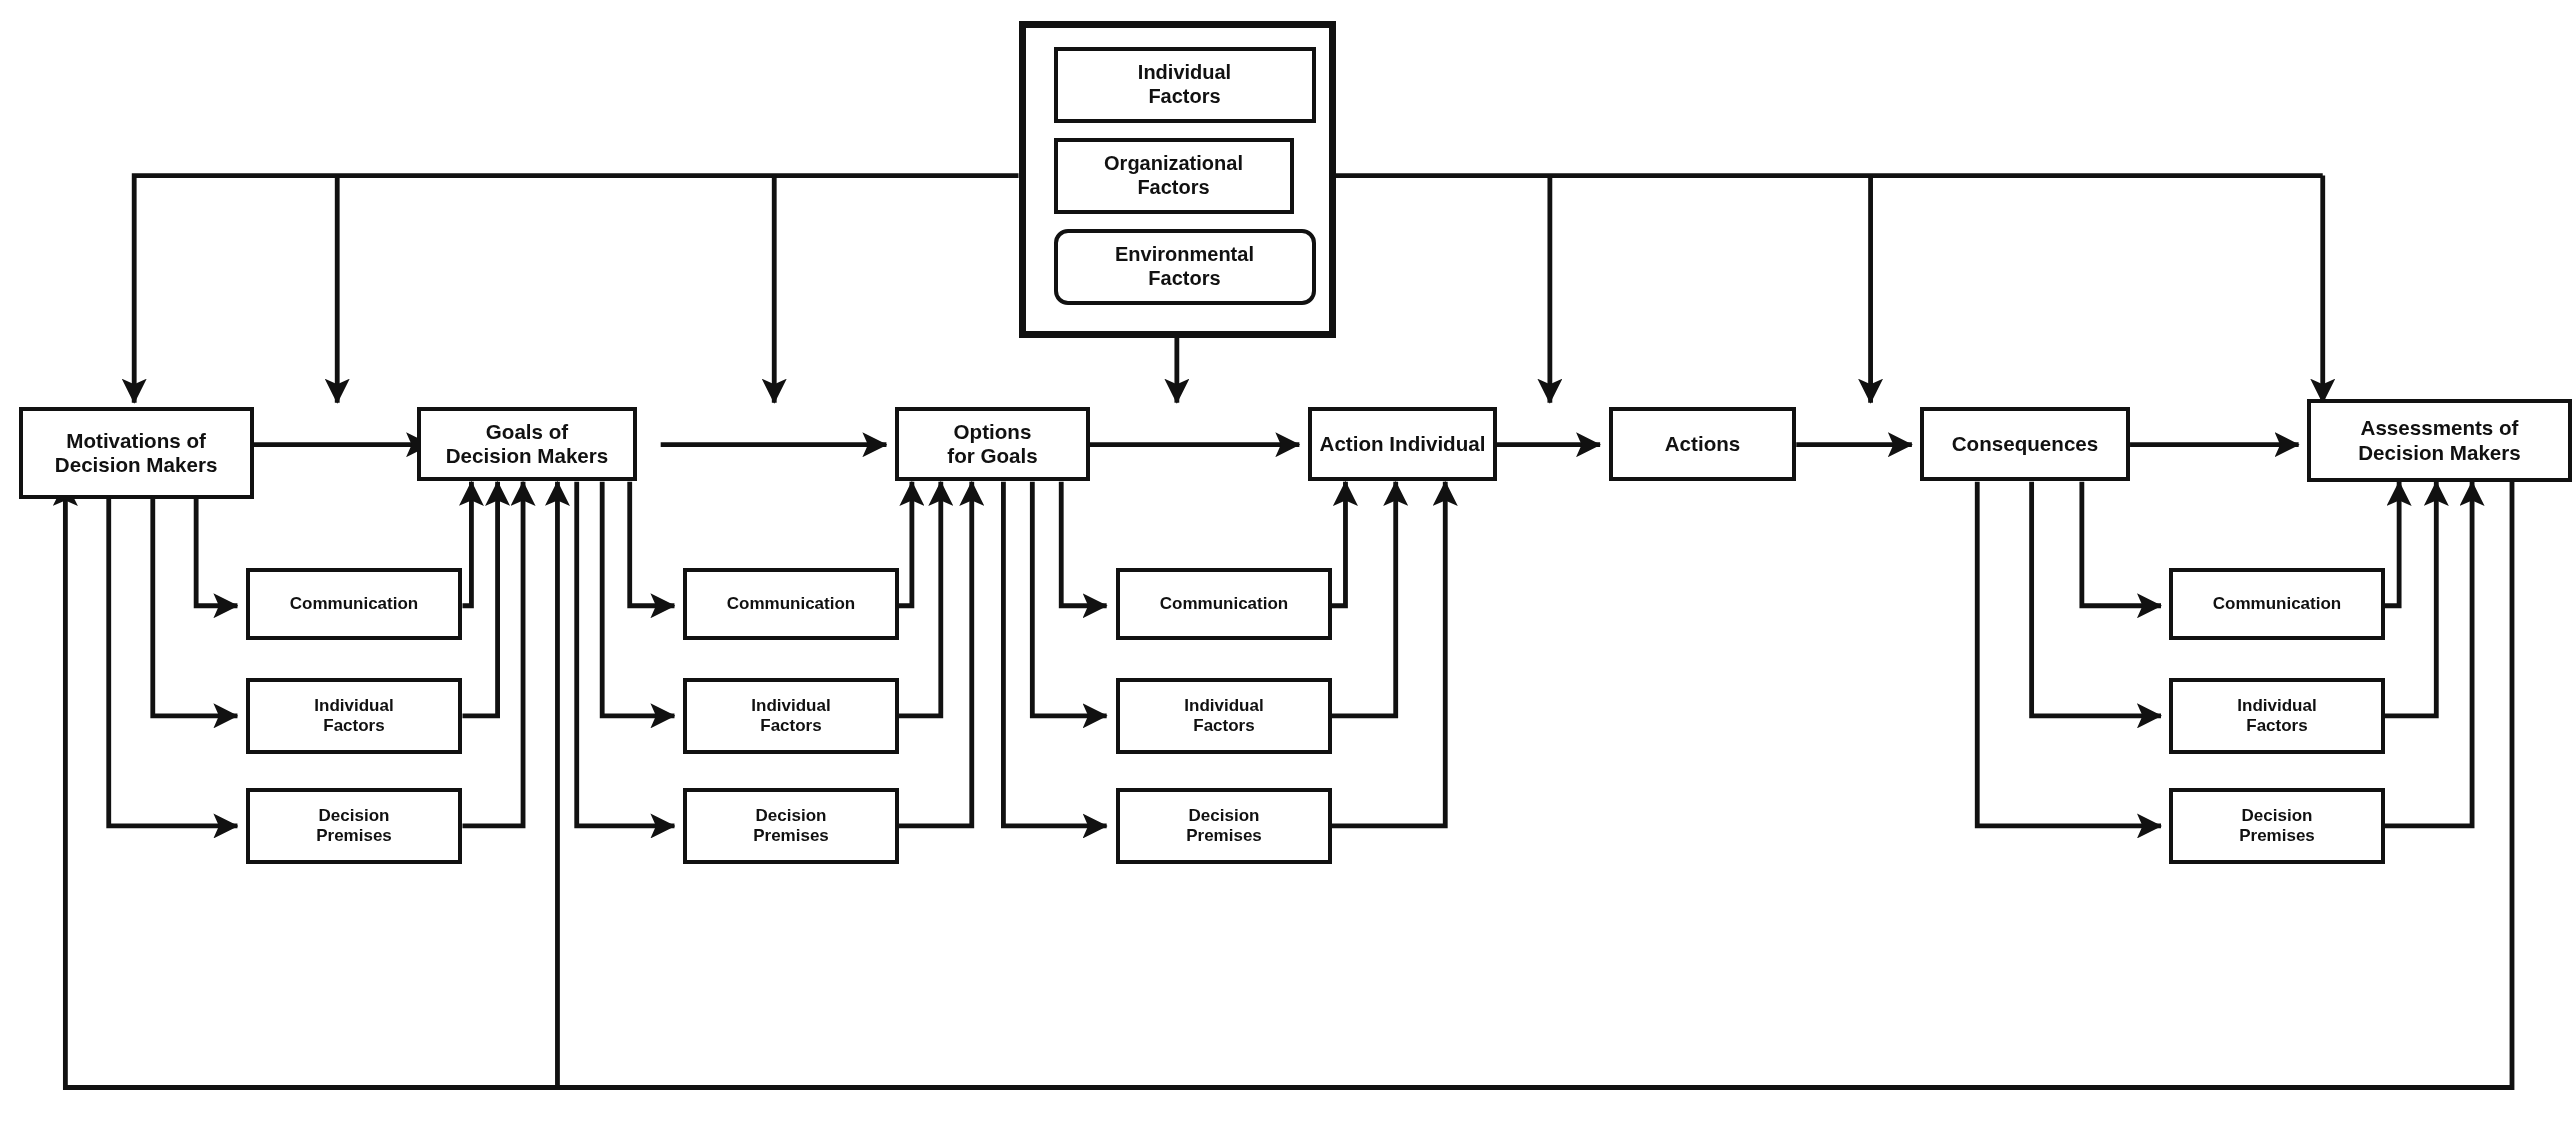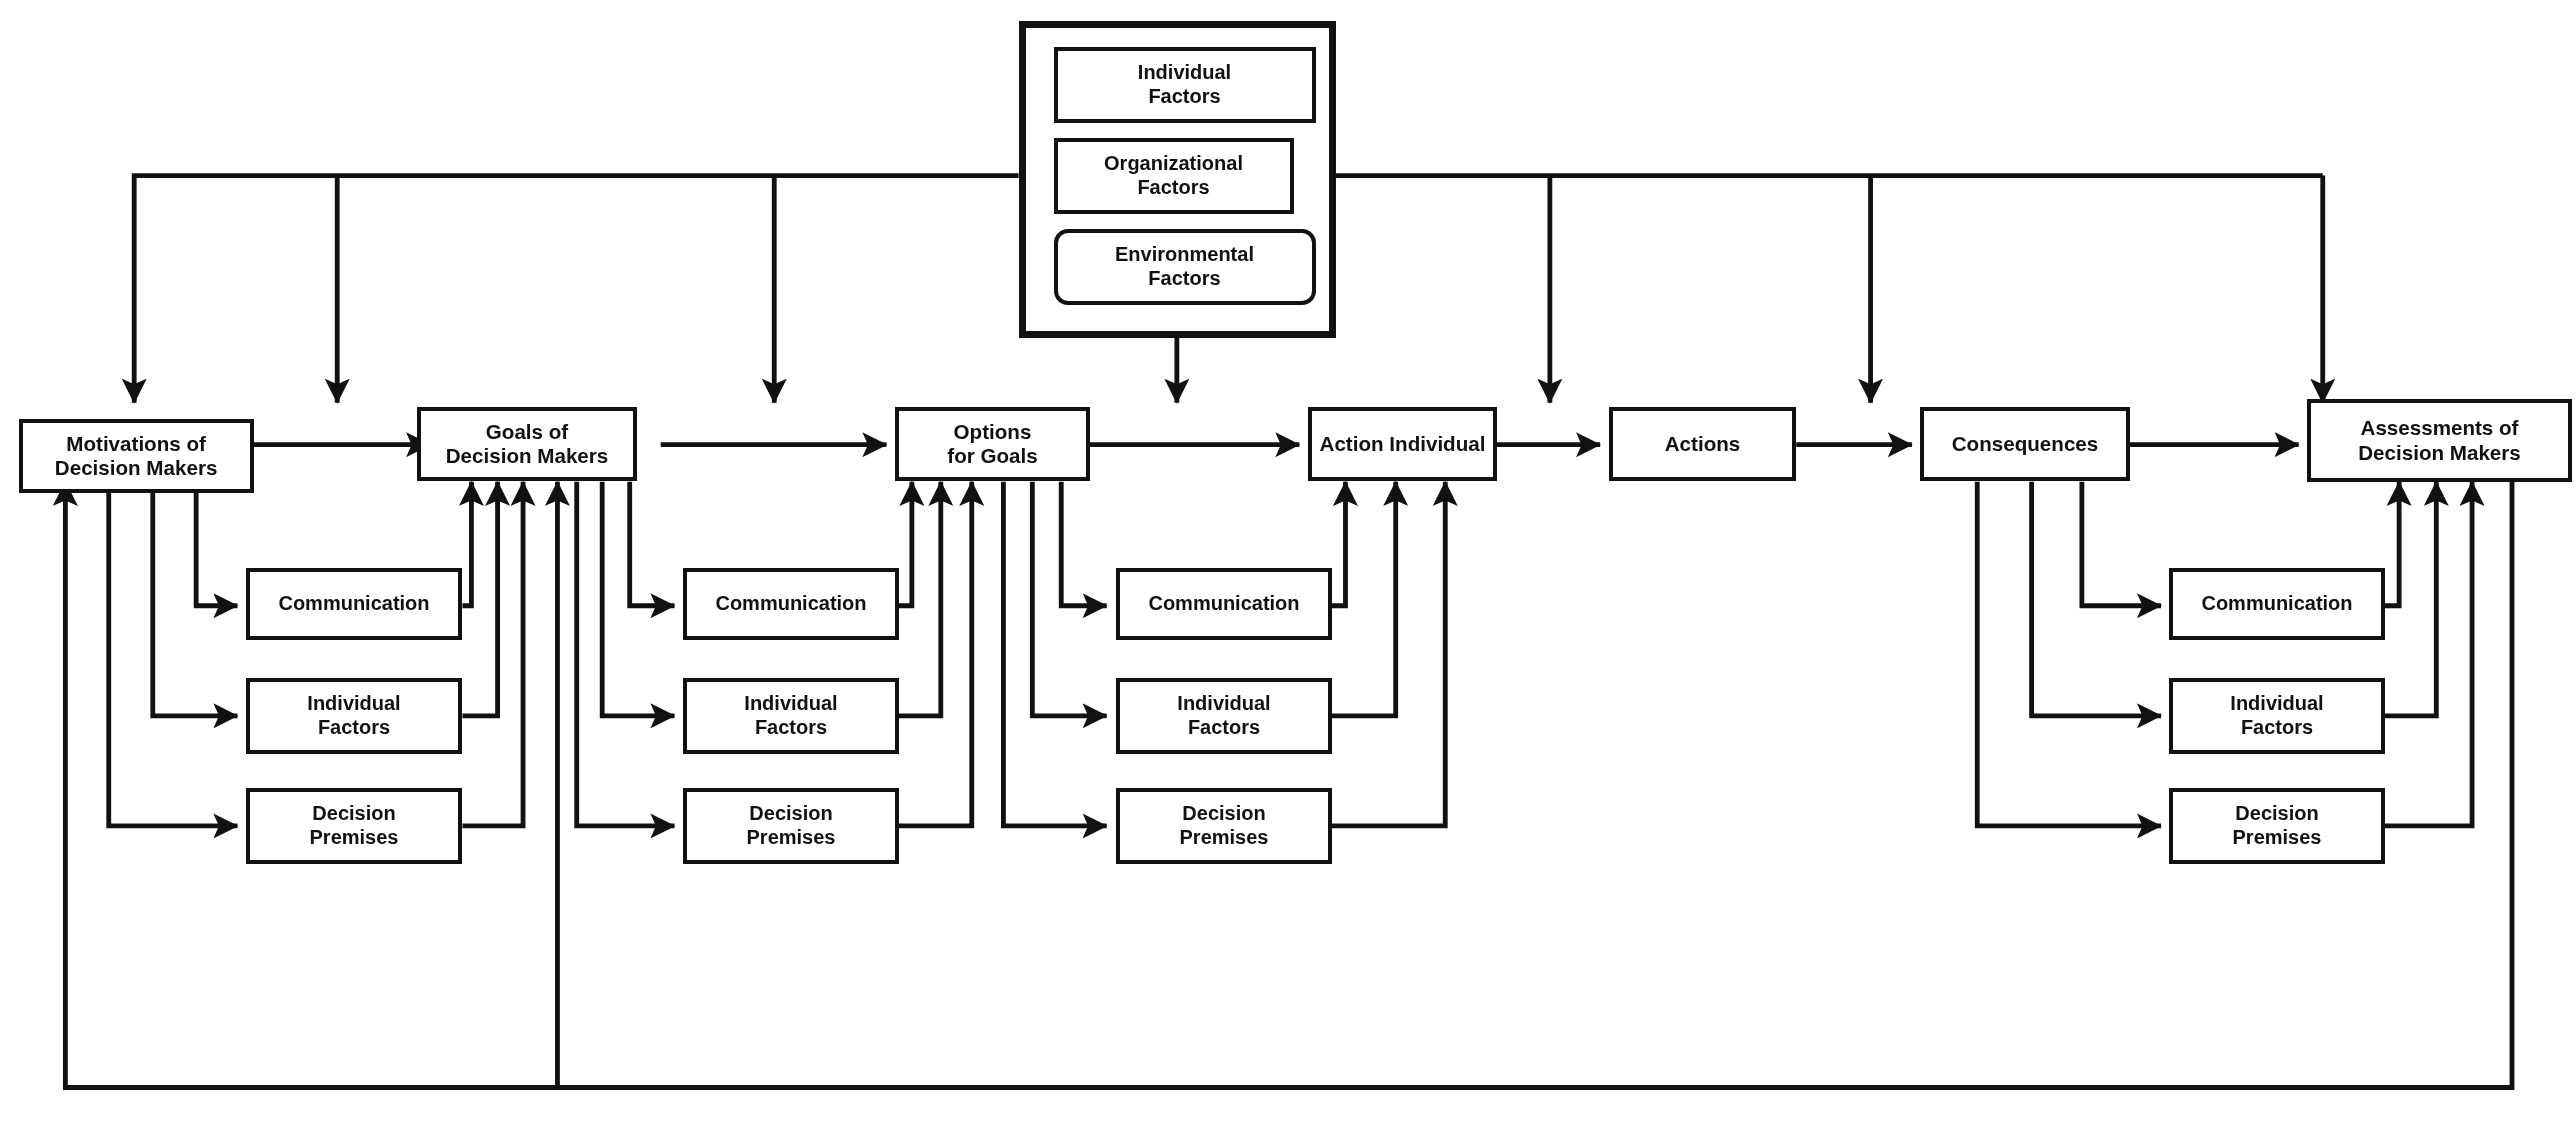--- a/index.html
+++ b/index.html
@@ -9,21 +9,21 @@
   svg#wires{position:absolute;left:0;top:0;width:2576px;height:1122px;}
   .node{position:absolute;box-sizing:border-box;background:#ffffff;
         border:4.8px solid #111111;display:flex;align-items:center;
         justify-content:center;text-align:center;font-weight:bold;
         color:#111111;line-height:1.18;z-index:5;}
   .node.sub{border-width:4.1px;}
   .node.inner{border-width:4.1px;}
   .container{position:absolute;box-sizing:border-box;background:#ffffff;
              border:7.6px solid #111111;z-index:4;}
   .t-main{font-size:20.6px;}
-  .t-sub{font-size:20px;}
+  .t-sub{font-size:17px;}
   .t-inner{font-size:20px;}
 </style>
 </head>
 <body>
 
 <div id="stage">
 
   <svg id="wires" viewBox="0 0 3743 1630" xmlns="http://www.w3.org/2000/svg">
     <defs>
       <marker id="ah" viewBox="0 0 10 10" refX="9.6" refY="5" markerWidth="5.2" markerHeight="5.2" orient="auto-start-reverse">
@@ -100,21 +100,21 @@
       </div>
     </div>
     <div class="node inner t-inner" style="left:27.5px;top:201px;width:262px;height:76px;position:absolute;border-radius:14px;">
       <div>
         <div>Environmental</div>
         <div>Factors</div>
       </div>
     </div>
   </div>
 
-  <div class="node t-main" style="left:18.6px;top:419px;width:235px;height:74px;">
+  <div class="node t-main" style="left:18.6px;top:407px;width:235px;height:92px;">
     <div>
       <div>Motivations of</div>
       <div>Decision Makers</div>
     </div>
   </div>
 
   <div class="node t-main" style="left:417px;top:407px;width:220px;height:74px;">
     <div>
       <div>Goals of</div>
       <div>Decision Makers</div>

